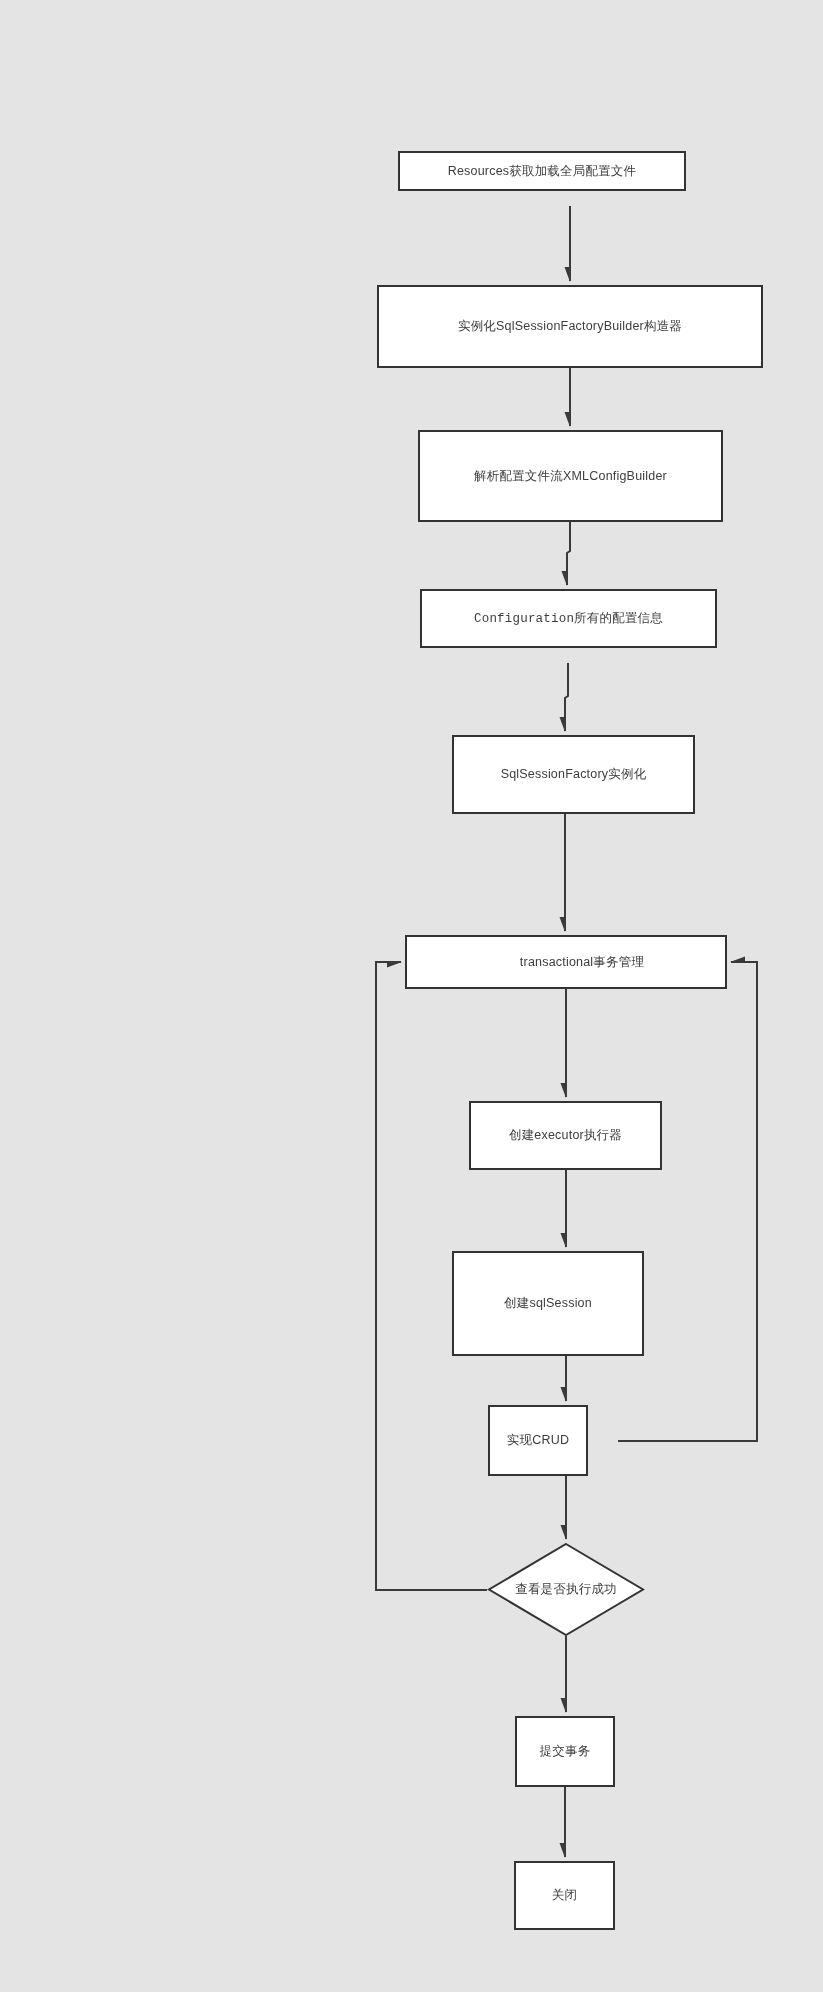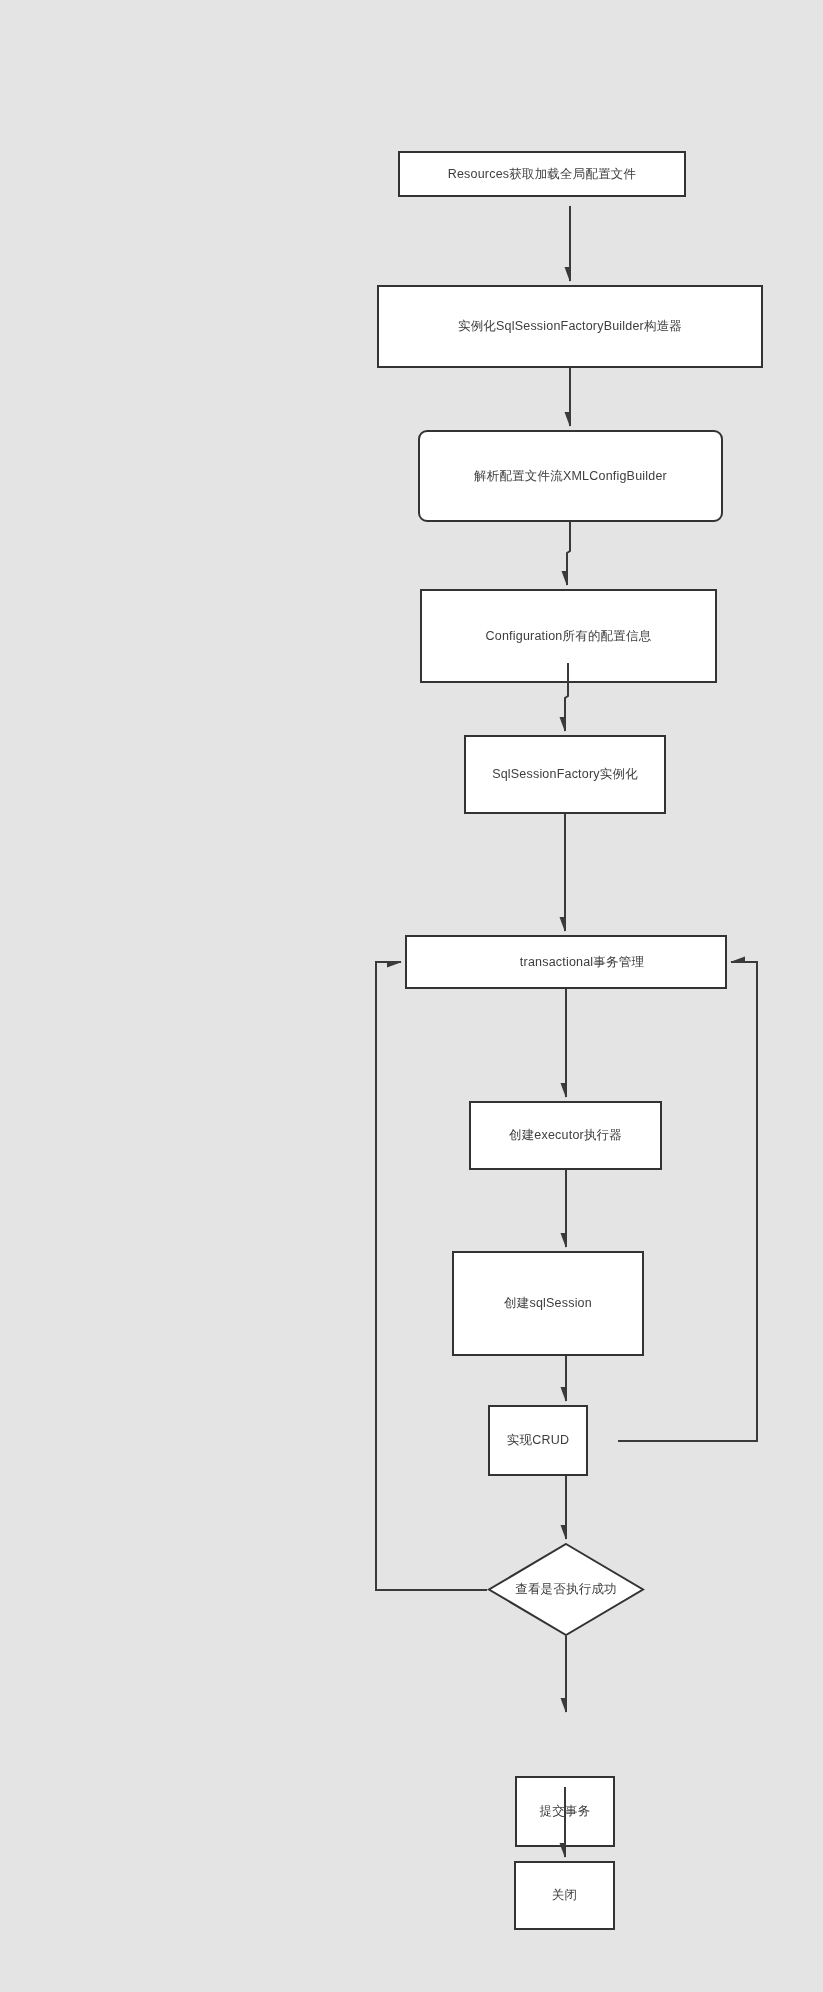--- a/index.html
+++ b/index.html
@@ -27,31 +27,31 @@
     font-size:12.5px;
     color:#3d3d3d;
     letter-spacing:0.2px;
     z-index:2;
   }
   .process{
     background:#ffffff;
     border:2px solid #333333;
   }
   
-  .n1 {left:398px;top:151px;width:288px;height:46px;}
+  .n1 {left:398px;top:151px;width:288px;height:40px;}
   .n2 {left:377px;top:285px;width:386px;height:83px;}
-  .n3 {left:418px;top:430px;width:305px;height:92px;border-radius:9px;}
-  .n4 {left:420px;top:589px;width:297px;height:94px;}
-  .n5 {left:464px;top:735px;width:202px;height:79px;}
+  .n3 {left:418px;top:430px;width:305px;height:92px;}
+  .n4 {left:420px;top:589px;width:297px;height:59px;font-family:Liberation Mono, monospace;}
+  .n5 {left:452px;top:735px;width:243px;height:79px;}
   .n6 {left:405px;top:935px;width:322px;height:54px;padding-left:32px;}
   .n7 {left:469px;top:1101px;width:193px;height:69px;}
   .n8 {left:452px;top:1251px;width:192px;height:105px;}
   .n9 {left:488px;top:1405px;width:100px;height:71px;}
   .n10{left:487px;top:1543px;width:158px;height:93px;background:transparent;border:none;}
-  .n11{left:515px;top:1776px;width:100px;height:71px;justify-content:center;}
+  .n11{left:515px;top:1716px;width:100px;height:71px;justify-content:center;}
   .n12{left:514px;top:1861px;width:101px;height:69px;}
   .decision-svg{position:absolute;left:0;top:0;width:100%;height:100%;}
   .decision .dlabel{position:relative;z-index:1;}
 </style>
 </head>
 <body>
 
 <div class="canvas">
 
   <svg class="edges" width="823" height="1992" viewBox="0 0 823 1992" xmlns="http://www.w3.org/2000/svg">

